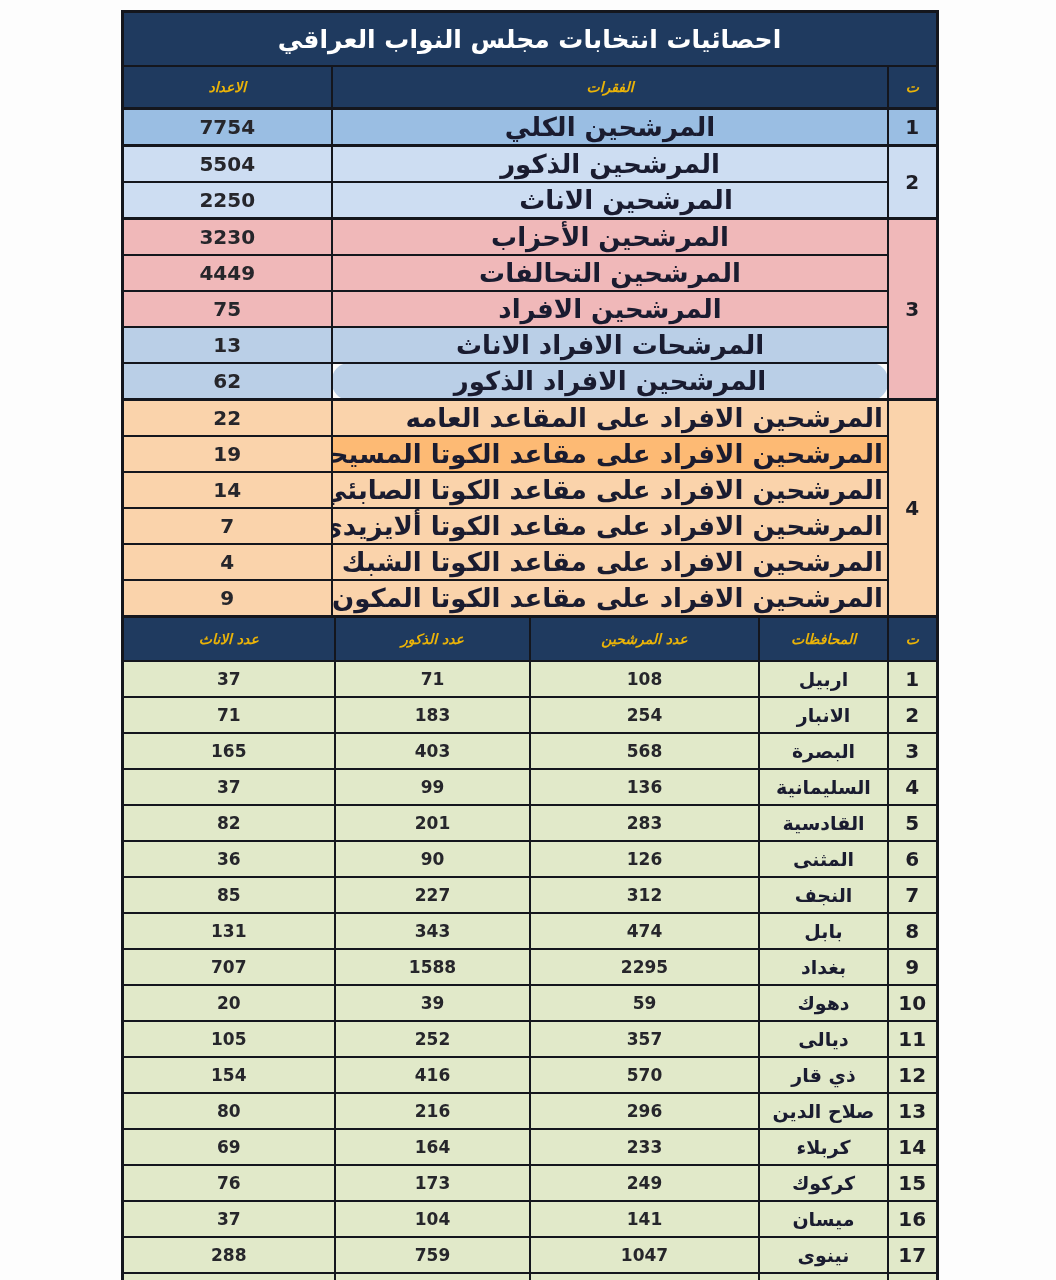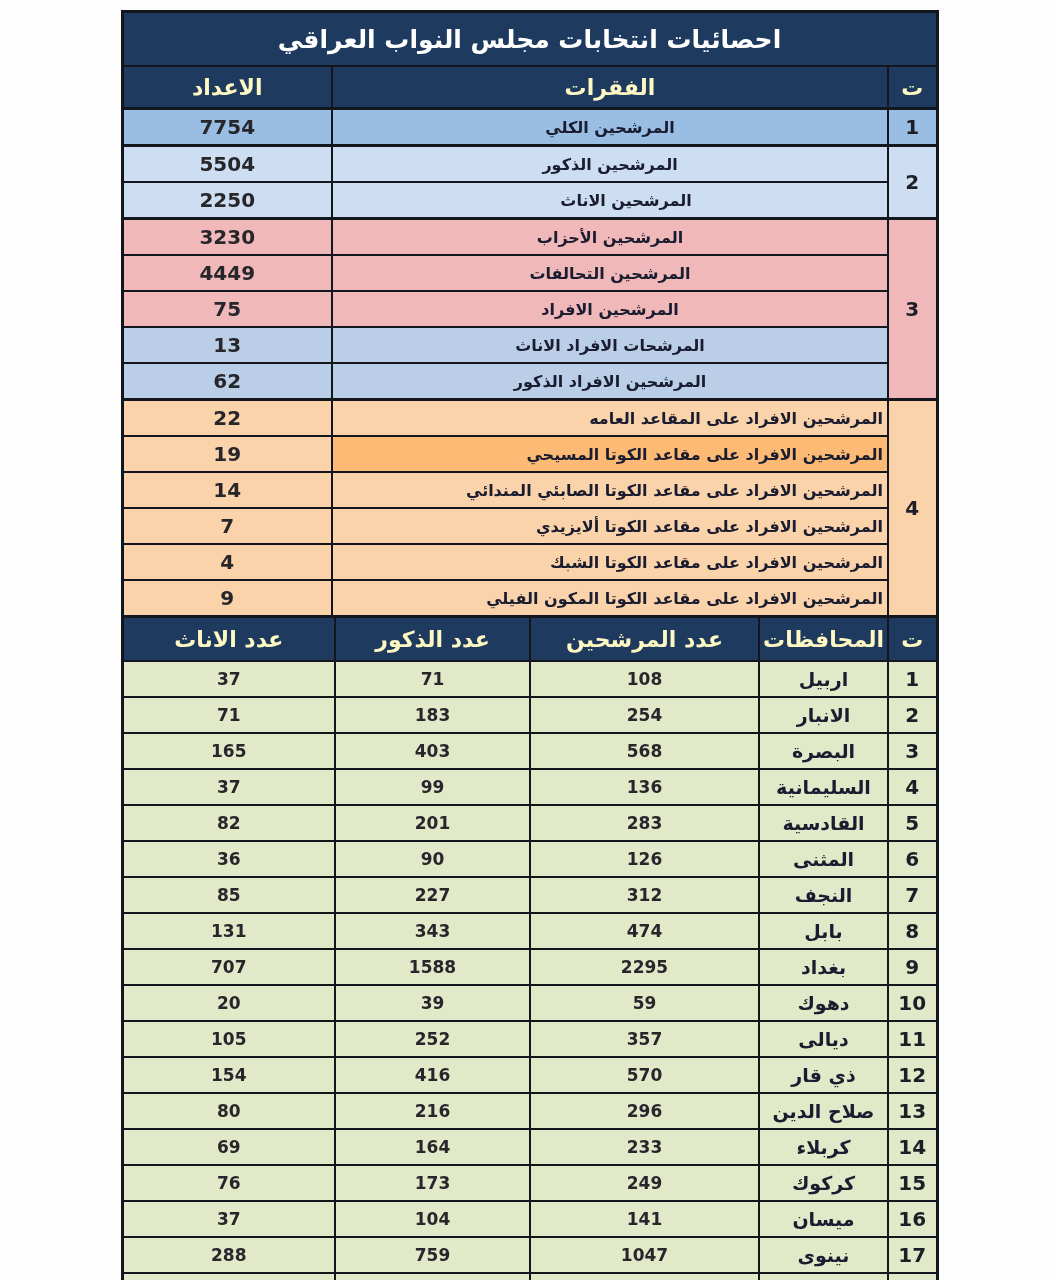--- a/index.html
+++ b/index.html
@@ -32,26 +32,27 @@
     white-space:nowrap;
   }
   .title-cell{
     height:52px;
     background:var(--navy);
     color:#ffffff;
     font-size:25px;
   }
   tr.hdr th{
     background:var(--navy);
-    color:#fef9c3;
-    font-size:22px;
+    color:#eab308;
+    font-size:14px;
     height:40px;
+    font-style:italic;
   }
   .t1 tbody td{height:34px;}
-  .t1 .lbl{font-size:16px;color:var(--label);}
+  .t1 .lbl{font-size:26px;color:var(--label);}
   .t1 .lbl.right{text-align:right;padding-left:6px;padding-right:4px;}
   .t1 .val{font-size:20px;color:var(--num);}
   .t1 .idx{font-size:20px;color:#1e1e26;}
   .t1 tr.sec-top td{border-top-width:3px;}
   .t2{margin-top:-3px;}
   .t2 tr.hdr th{height:42px;text-align:center;}
   .t2 tbody td{height:34px;background:var(--green);}
   .t2 .gov{font-size:19px;color:var(--label);}
   .t2 .num{font-size:17px;color:var(--num);}
   .t2 .idx{font-size:20px;color:#1e1e26;}
@@ -103,21 +104,21 @@
         </tr>
         <tr>
           <td class="lbl" style="background: rgb(240, 184, 185);">المرشحين الافراد</td>
           <td class="val" style="background: rgb(240, 184, 185);">75</td>
         </tr>
         <tr>
           <td class="lbl" style="background: rgb(186, 207, 231);">المرشحات الافراد الاناث</td>
           <td class="val" style="background: rgb(186, 207, 231);">13</td>
         </tr>
         <tr>
-          <td class="lbl" style="background: rgb(186, 207, 231);">المرشحين الافراد الذكور</td>
+          <td class="lbl" style="background: rgb(186, 207, 231); border-radius: 17px;">المرشحين الافراد الذكور</td>
           <td class="val" style="background: rgb(186, 207, 231);">62</td>
         </tr>
         <tr class="sec-top">
           <td class="idx" rowspan="6" style="background: rgb(250, 211, 171);">4</td>
           <td class="lbl right" style="background: rgb(250, 211, 171);">المرشحين الافراد على المقاعد العامه</td>
           <td class="val" style="background: rgb(250, 211, 171);">22</td>
         </tr>
         <tr>
           <td class="lbl right" style="background: #fdba74;">المرشحين الافراد على مقاعد الكوتا المسيحي</td>
           <td class="val" style="background: rgb(250, 211, 171);">19</td>

